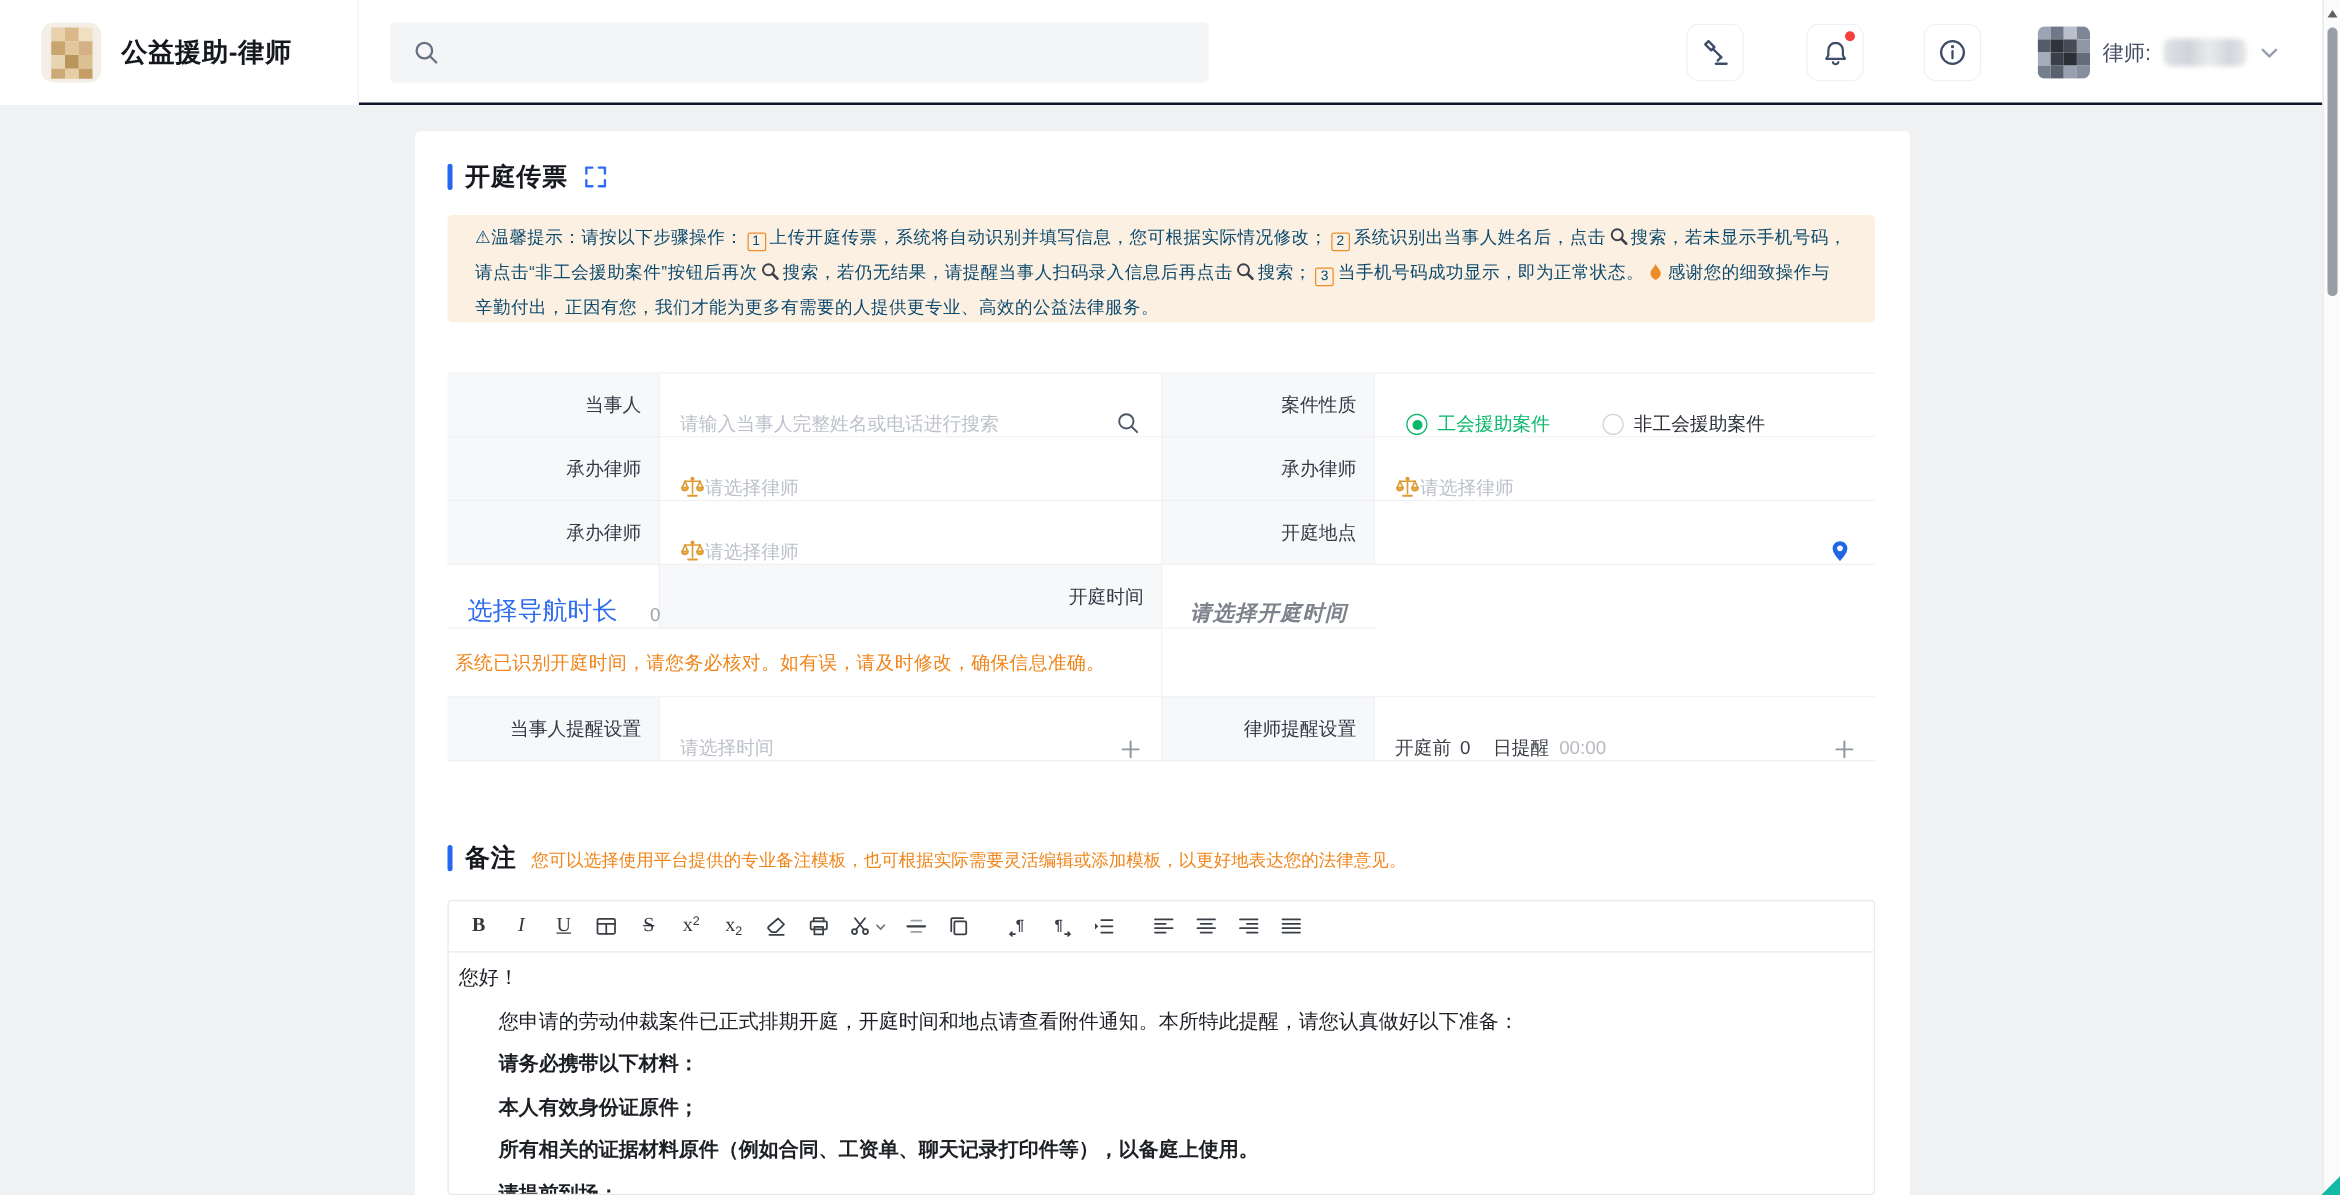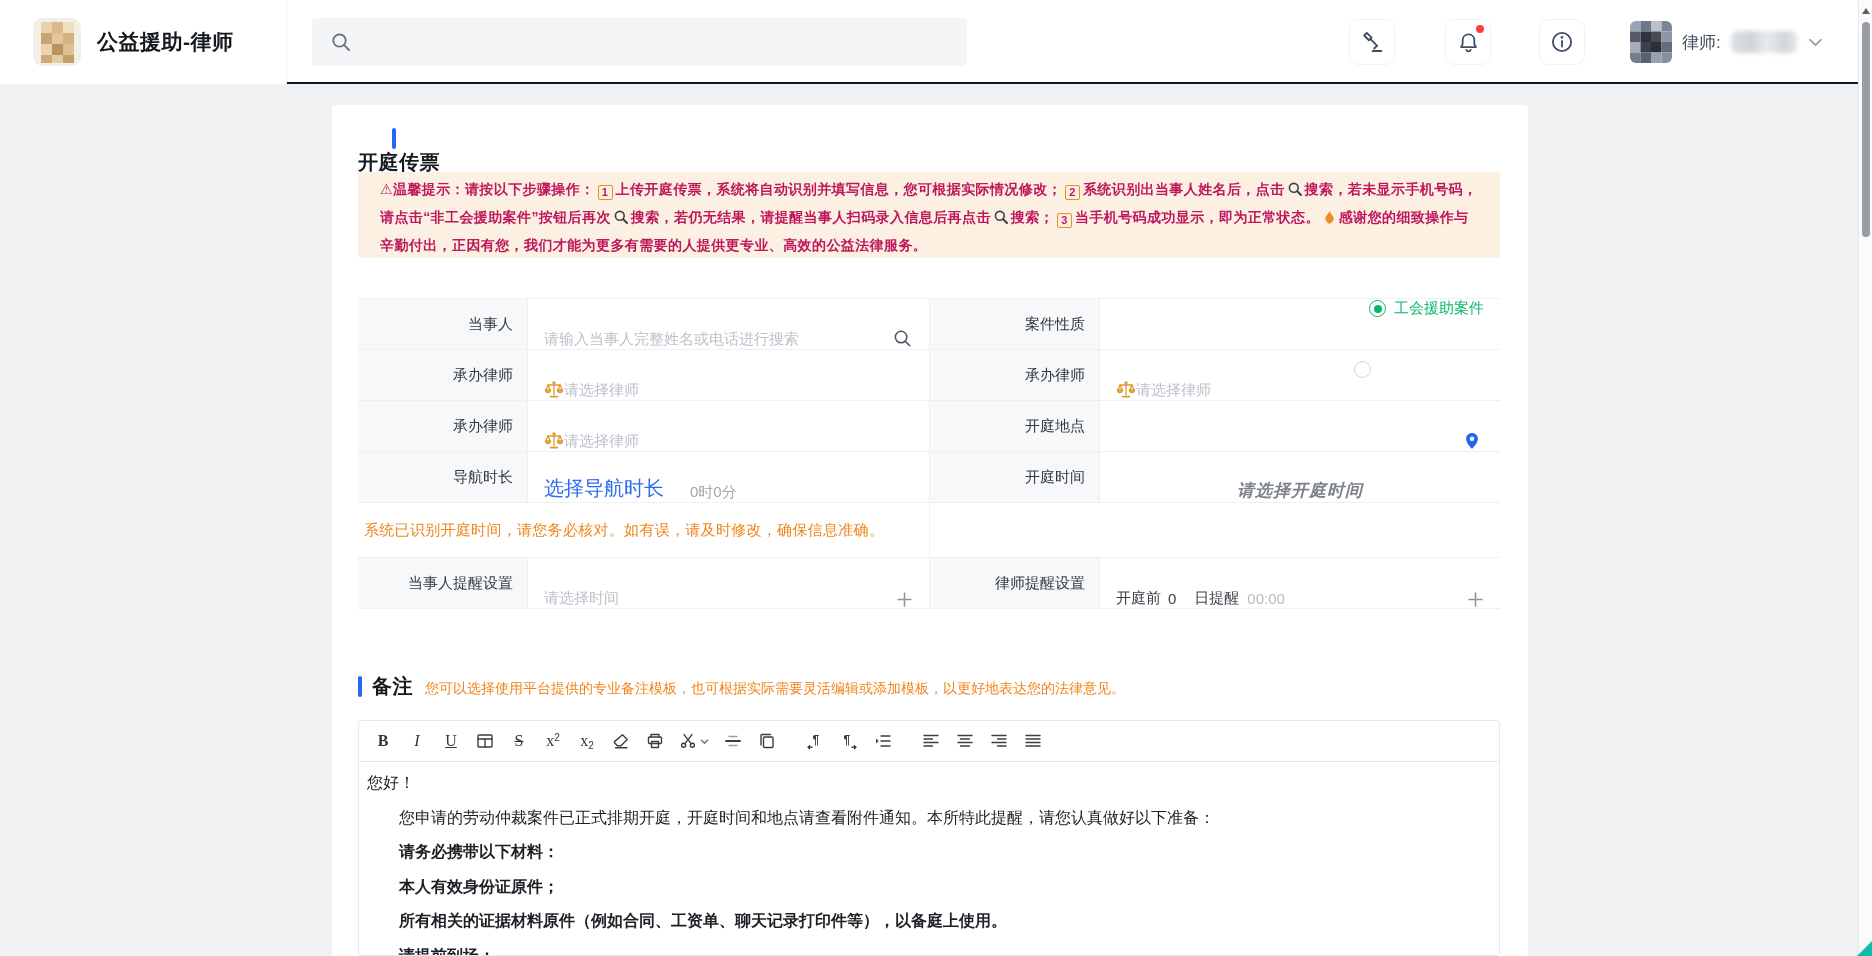--- a/index.html
+++ b/index.html
@@ -29,38 +29,38 @@
   .sb-thumb { position:absolute; top:22px; left:3px; width:8px; height:215px; border-radius:4px; background:#989ea6; }
   .corner { position:absolute; right:0; bottom:0; width:0; height:0; border-left:15px solid transparent; border-bottom:15px solid #14b8a6; z-index:10; }
 
   
   .card { position:absolute; left:332px; top:105px; width:1196px; height:851px; background:#fff; border-radius:4px 4px 0 0; }
 
   .sec-head { position:absolute; left:26px; display:flex; align-items:center; }
   .sec-head .bar { width:4px; height:21px; background:#2368f0; border-radius:2px; margin-right:10px; }
   .sec-head h2 { font-size:20px; font-weight:700; color:#16191f; letter-spacing:.5px; }
   .expand { margin-left:12px; display:flex; cursor:pointer; }
-  .sec1 { top:23px;flex-direction:column; }
+  .sec1 { top:23px; }
   .sec2 { top:568px; }
   .remark-sub { margin-left:12px; font-size:14px; color:#f0851a; padding-top:4px; white-space:nowrap; }
 
   
-  .tipbox { position:absolute; left:26px; top:67px; width:1142px; height:86px; background:#fcf0e2; border-radius:4px; padding:5px 22px; font-size:14px; line-height:25px; color:#be185d; letter-spacing:.4px;font-weight:bold; }
+  .tipbox { position:absolute; left:26px; top:67px; width:1142px; height:86px; background:#fcf0e2; border-radius:4px; padding:5px 22px; font-size:14px; line-height:25px; color:#0c4a6e; letter-spacing:.4px; }
   .tip-badge { display:inline-flex; width:15px; height:15px; border:1px solid #ef8c2a; border-radius:2px; align-items:center; justify-content:center; font-size:11px; margin:0 3px; vertical-align:-2px; line-height:1; }
   .tip-icon { display:inline-block; vertical-align:-3px; margin:0 2px; }
 
   
   .ft { position:absolute; left:26px; top:193px; width:1142px; display:grid; grid-template-columns:170px 402px 170px 400px; grid-template-rows:51px 51px 51px 51px 55px 51px; border-top:1px solid #eef0f3; }
   .cell { border-bottom:1px solid #eef0f3; border-right:1px solid #eef0f3; display:flex; align-items:center; min-width:0; }
   .cell.last { border-right:none; }
   .lbl { background:#f7f8fa; justify-content:flex-end; padding-right:14px; font-size:15px; color:#333a45; white-space:nowrap; }
   .fld { padding:0 16px; background:#fff; cursor:pointer;align-items:flex-end; }
   .ph15 { font-size:15px; color:#bdc1ca; white-space:nowrap; }
   .fld-party { justify-content:space-between; }
-  .radios { gap:42px; padding-left:25px;flex-direction:column; }
+  .radios { gap:42px; padding-left:25px; }
   .radio { display:flex; align-items:center; gap:8px; cursor:pointer; }
   .rdot { width:17px; height:17px; border-radius:50%; border:1.5px solid #cfd3dc; position:relative; background:#fff; flex:0 0 auto; }
   .radio.checked .rdot { border-color:#09b86b; }
   .radio.checked .rdot::after { content:""; position:absolute; left:50%; top:50%; width:8px; height:8px; margin:-4px 0 0 -4px; border-radius:50%; background:#09b86b; }
   .radio .rlabel { font-size:15px; color:#2b2f36; white-space:nowrap; }
   .radio.checked .rlabel { color:#09b86b; }
   .lawyer-fld { }
   .pin-fld { justify-content:flex-end; padding-right:18px; }
   .nav-link { font-size:20px; color:#2e6bef; white-space:nowrap; cursor:pointer; }
   .nav-val { font-size:15px; color:#a0a5ad; margin-left:26px; white-space:nowrap; }
@@ -298,21 +298,20 @@
       <div class="cell lbl">开庭地点</div>
       <div class="cell fld pin-fld last">
         <span>
           <svg width="20" height="20" viewBox="0 0 24 24">
             <path d="M12 2.3c-3.9 0-7.1 3-7.1 6.9 0 4.9 5.6 10.6 6.7 11.8.2.2.6.2.8 0 1.1-1.2 6.7-6.9 6.7-11.8 0-3.9-3.2-6.9-7.1-6.9z" fill="#2166e8"></path>
             <circle cx="12" cy="9.2" r="2.7" fill="#fff"></circle>
           </svg>
         </span>
       </div>
 
-      <div class="cell lbl">导航时长</div>
       <div class="cell fld">
         <span class="nav-link">选择导航时长</span>
         <span class="nav-val">0时0分</span>
       </div>
       <div class="cell lbl">开庭时间</div>
       <div class="cell fld ct-fld last">
         <span class="ct-ph">请选择开庭时间</span>
       </div>
 
       <div class="cell notice-cell">系统已识别开庭时间，请您务必核对。如有误，请及时修改，确保信息准确。</div>

